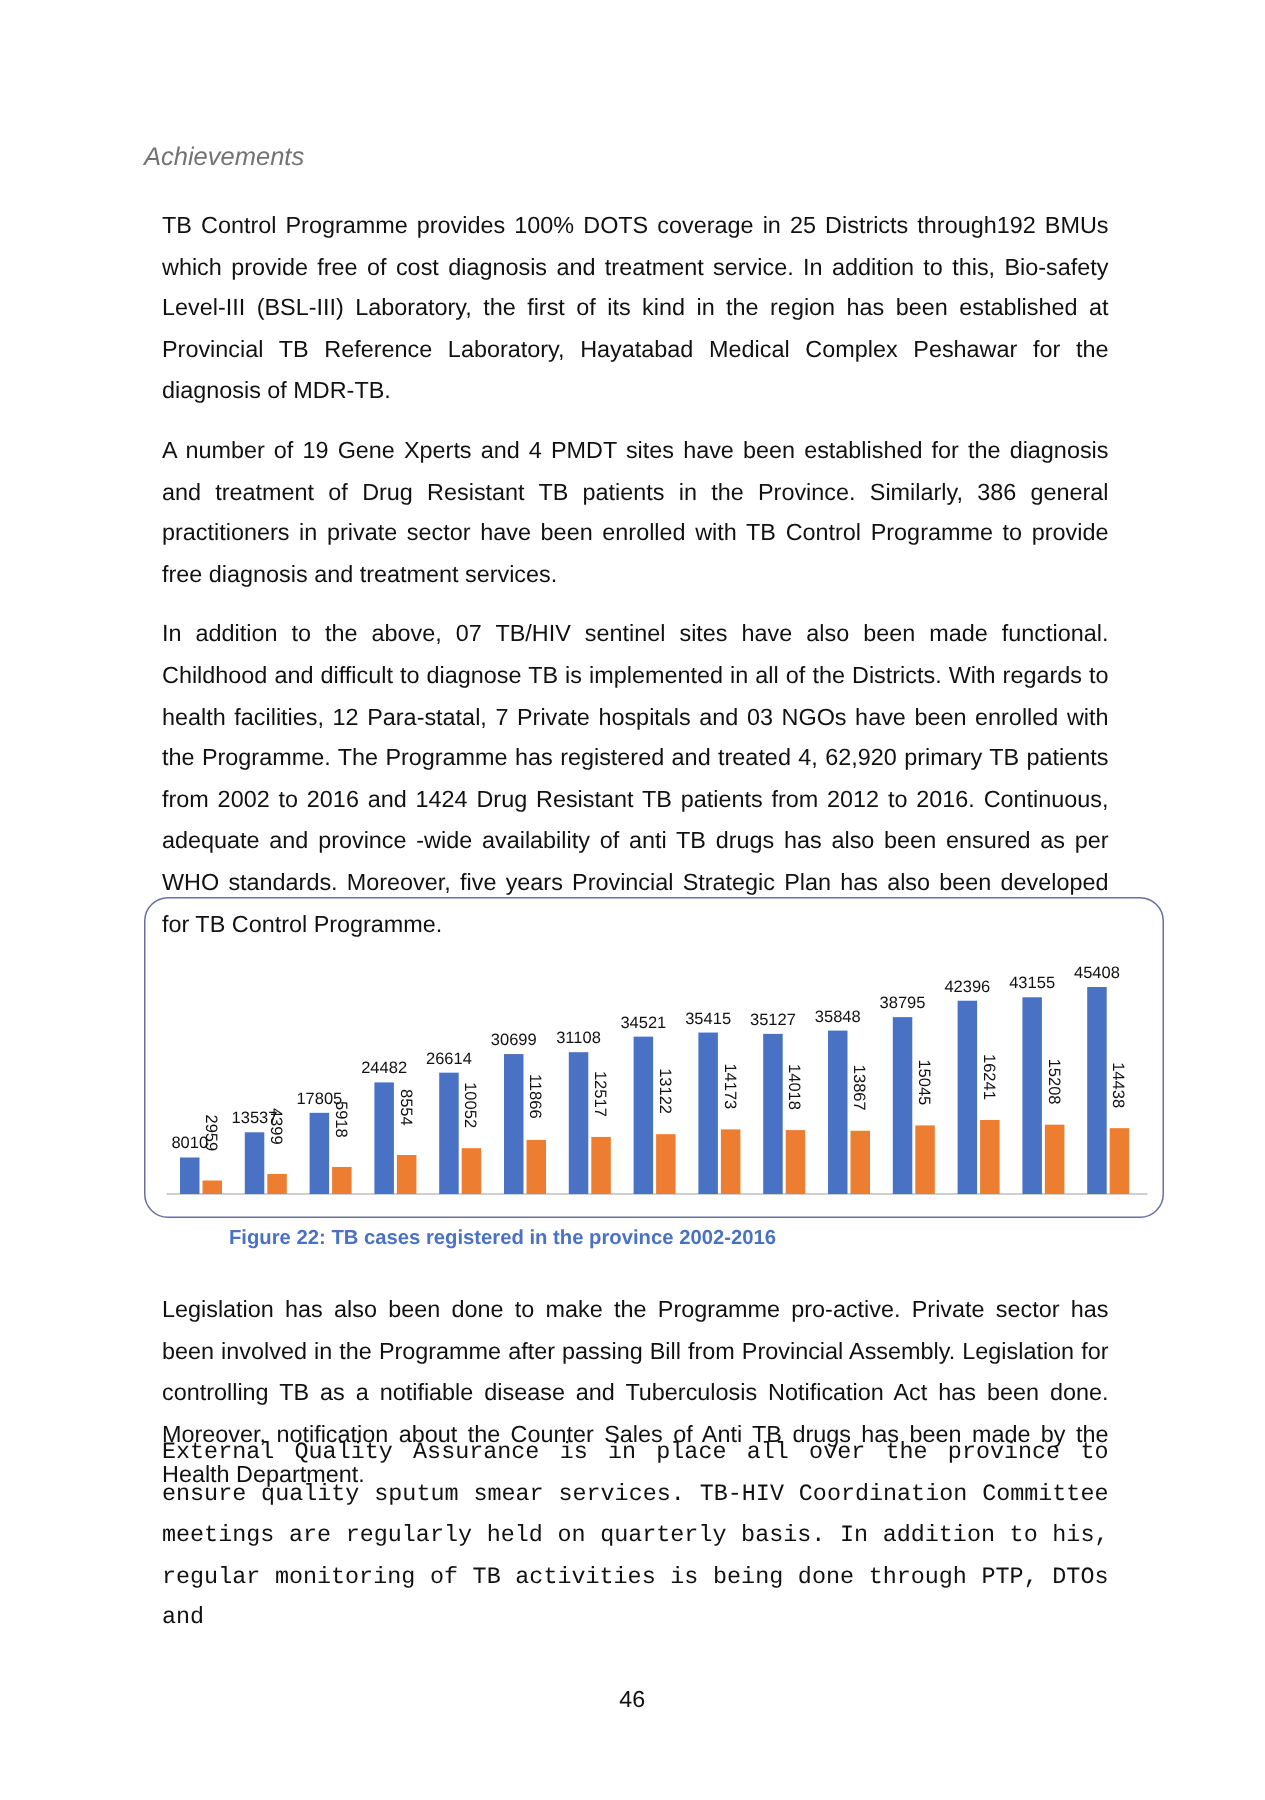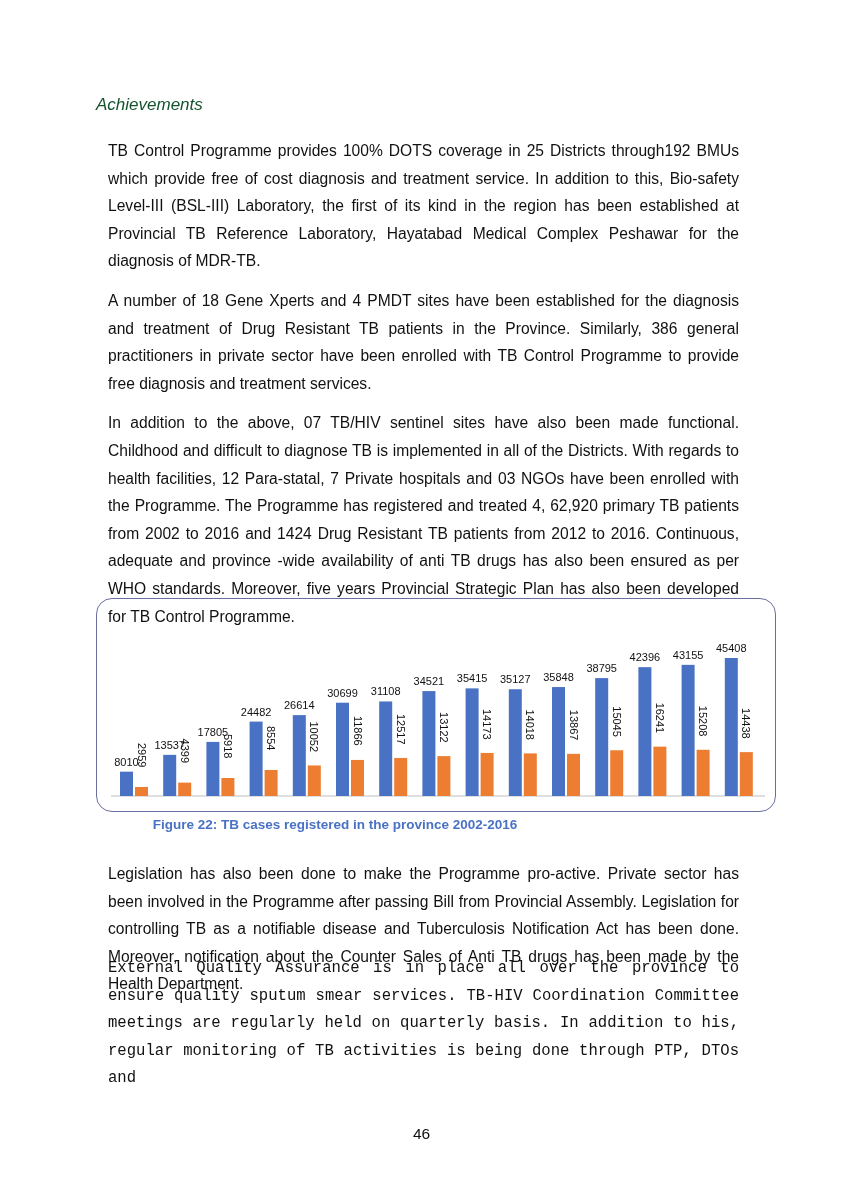--- a/index.html
+++ b/index.html
@@ -1,19 +1,19 @@
 <!DOCTYPE html>
 <html><head>
 <meta charset="utf-8">
 <style>
   html, body { margin: 0; padding: 0; background: #ffffff; }
   body { width: 843px; height: 1200px; position: relative; overflow: hidden;
          font-family: "Liberation Sans", sans-serif; color: #111; }
   .heading { position: absolute; left: 96px; top: 95px; font-size: 17px; font-style: italic;
-             color: #14532d; }
+             color: #737373; }
   .para { position: absolute; left: 96px; width: 655px; font-size: 15.6px; line-height: 27.6px;
           text-align: justify; color: #111; }
   .para p { margin: 12px; }
   #p1 { top: 125px; }
   #p4 { top: 848px; }
   #p5 { top: 943px; font-family: Liberation Mono, monospace; }
   .chart-box { position: absolute; left: 96px; top: 598px; width: 680px; height: 214px;
                border: 1.3px solid #6b6fa0; border-radius: 16px; box-sizing: border-box; }
   .legend { position: absolute; left: 0; right: 0; top: 10px; text-align: center; font-size: 11px; color: #222; }
   .legend .item { display: inline-block; margin: 0 6px; }
@@ -23,21 +23,21 @@
              font-size: 13.5px; font-weight: bold; color: #4a72c4; }
   .page-num { position: absolute; left: 0; width: 843px; top: 1125px; text-align: center; font-size: 15.5px; }
 </style>
 </head>
 <body>
 
 <div class="heading">Achievements</div>
 
 <div class="para" id="p1">
   <p>TB Control Programme provides 100% DOTS coverage in 25 Districts through192 BMUs which provide free of cost diagnosis and treatment service. In addition to this, Bio-safety Level-III (BSL-III) Laboratory, the first of its kind in the region has been established at Provincial TB Reference Laboratory, Hayatabad Medical Complex Peshawar for the diagnosis of MDR-TB.</p>
-  <p>A number of 18 Gene Xperts and 4 PMDT sites have been established for the diagnosis and treatment of Drug Resistant TB patients in the Province. Similarly, 386 general practitioners in private sector have been enrolled with TB Control Programme to provide free diagnosis and treatment services.</p>
+  <p>A number of 19 Gene Xperts and 4 PMDT sites have been established for the diagnosis and treatment of Drug Resistant TB patients in the Province. Similarly, 386 general practitioners in private sector have been enrolled with TB Control Programme to provide free diagnosis and treatment services.</p>
   <p>In addition to the above, 07 TB/HIV sentinel sites have also been made functional. Childhood and difficult to diagnose TB is implemented in all of the Districts. With regards to health facilities, 12 Para-statal, 7 Private hospitals and 03 NGOs have been enrolled with the Programme.   The Programme has registered and treated 4, 62,920 primary TB patients from 2002 to 2016 and 1424 Drug Resistant TB patients from 2012 to 2016. Continuous, adequate and province -wide availability of anti TB drugs has also been ensured as per WHO standards. Moreover, five years Provincial Strategic Plan has also been developed for TB Control Programme.</p>
 </div>
 
 <div class="chart-box">
   <svg class="chart-svg" id="chart-svg" width="680" height="214" xmlns="http://www.w3.org/2000/svg">
       <line x1="14" x2="668" y1="197" y2="197" stroke="#bfbfbf" stroke-width="1"></line>
       <rect x="23" y="172.65671247357295" width="13" height="24.343287526427062" fill="#4a72c4"></rect>
       <rect x="38" y="188.00726744186048" width="13" height="8.992732558139535" fill="#ed7d31"></rect>
       <text x="29.5" y="166.65671247357295" text-anchor="middle" font-size="11" font-family="&quot;Liberation Sans&quot;, sans-serif" fill="#111">8010</text>
       <text x="40.5" y="144.00726744186048" font-size="11" font-family="&quot;Liberation Sans&quot;, sans-serif" fill="#111" transform="rotate(90 40.5 144.00726744186048)">2959</text>

